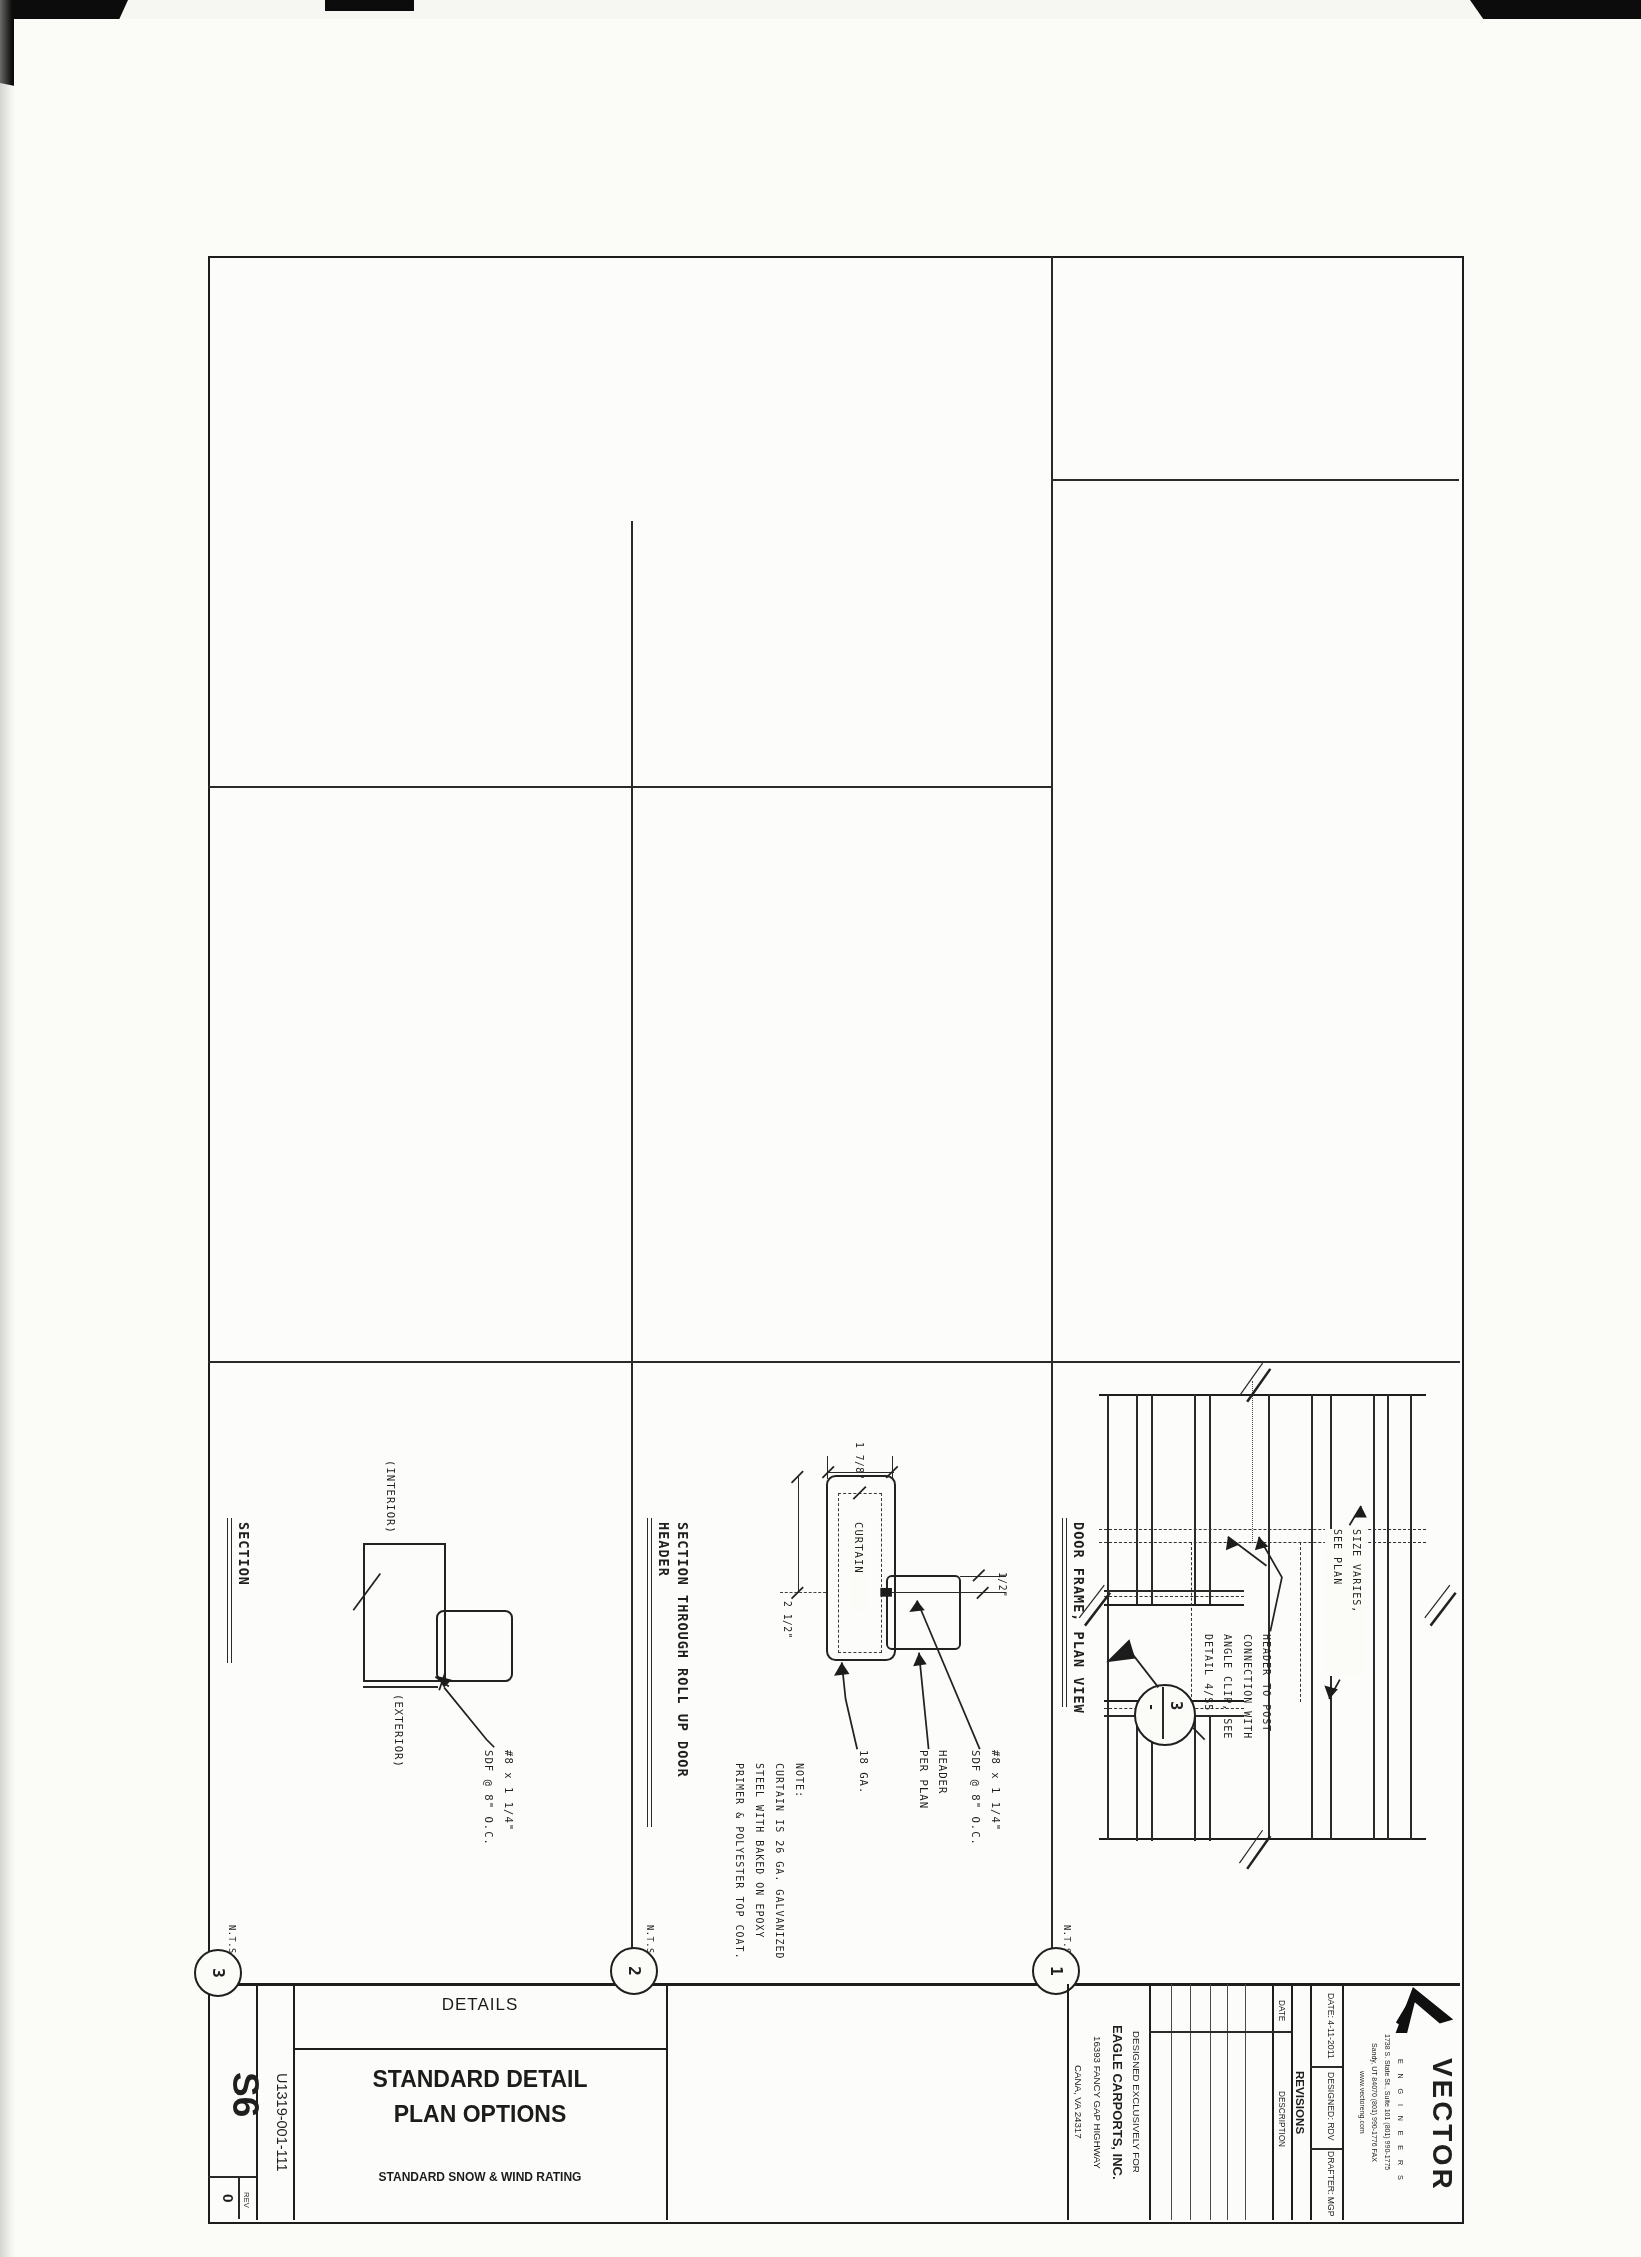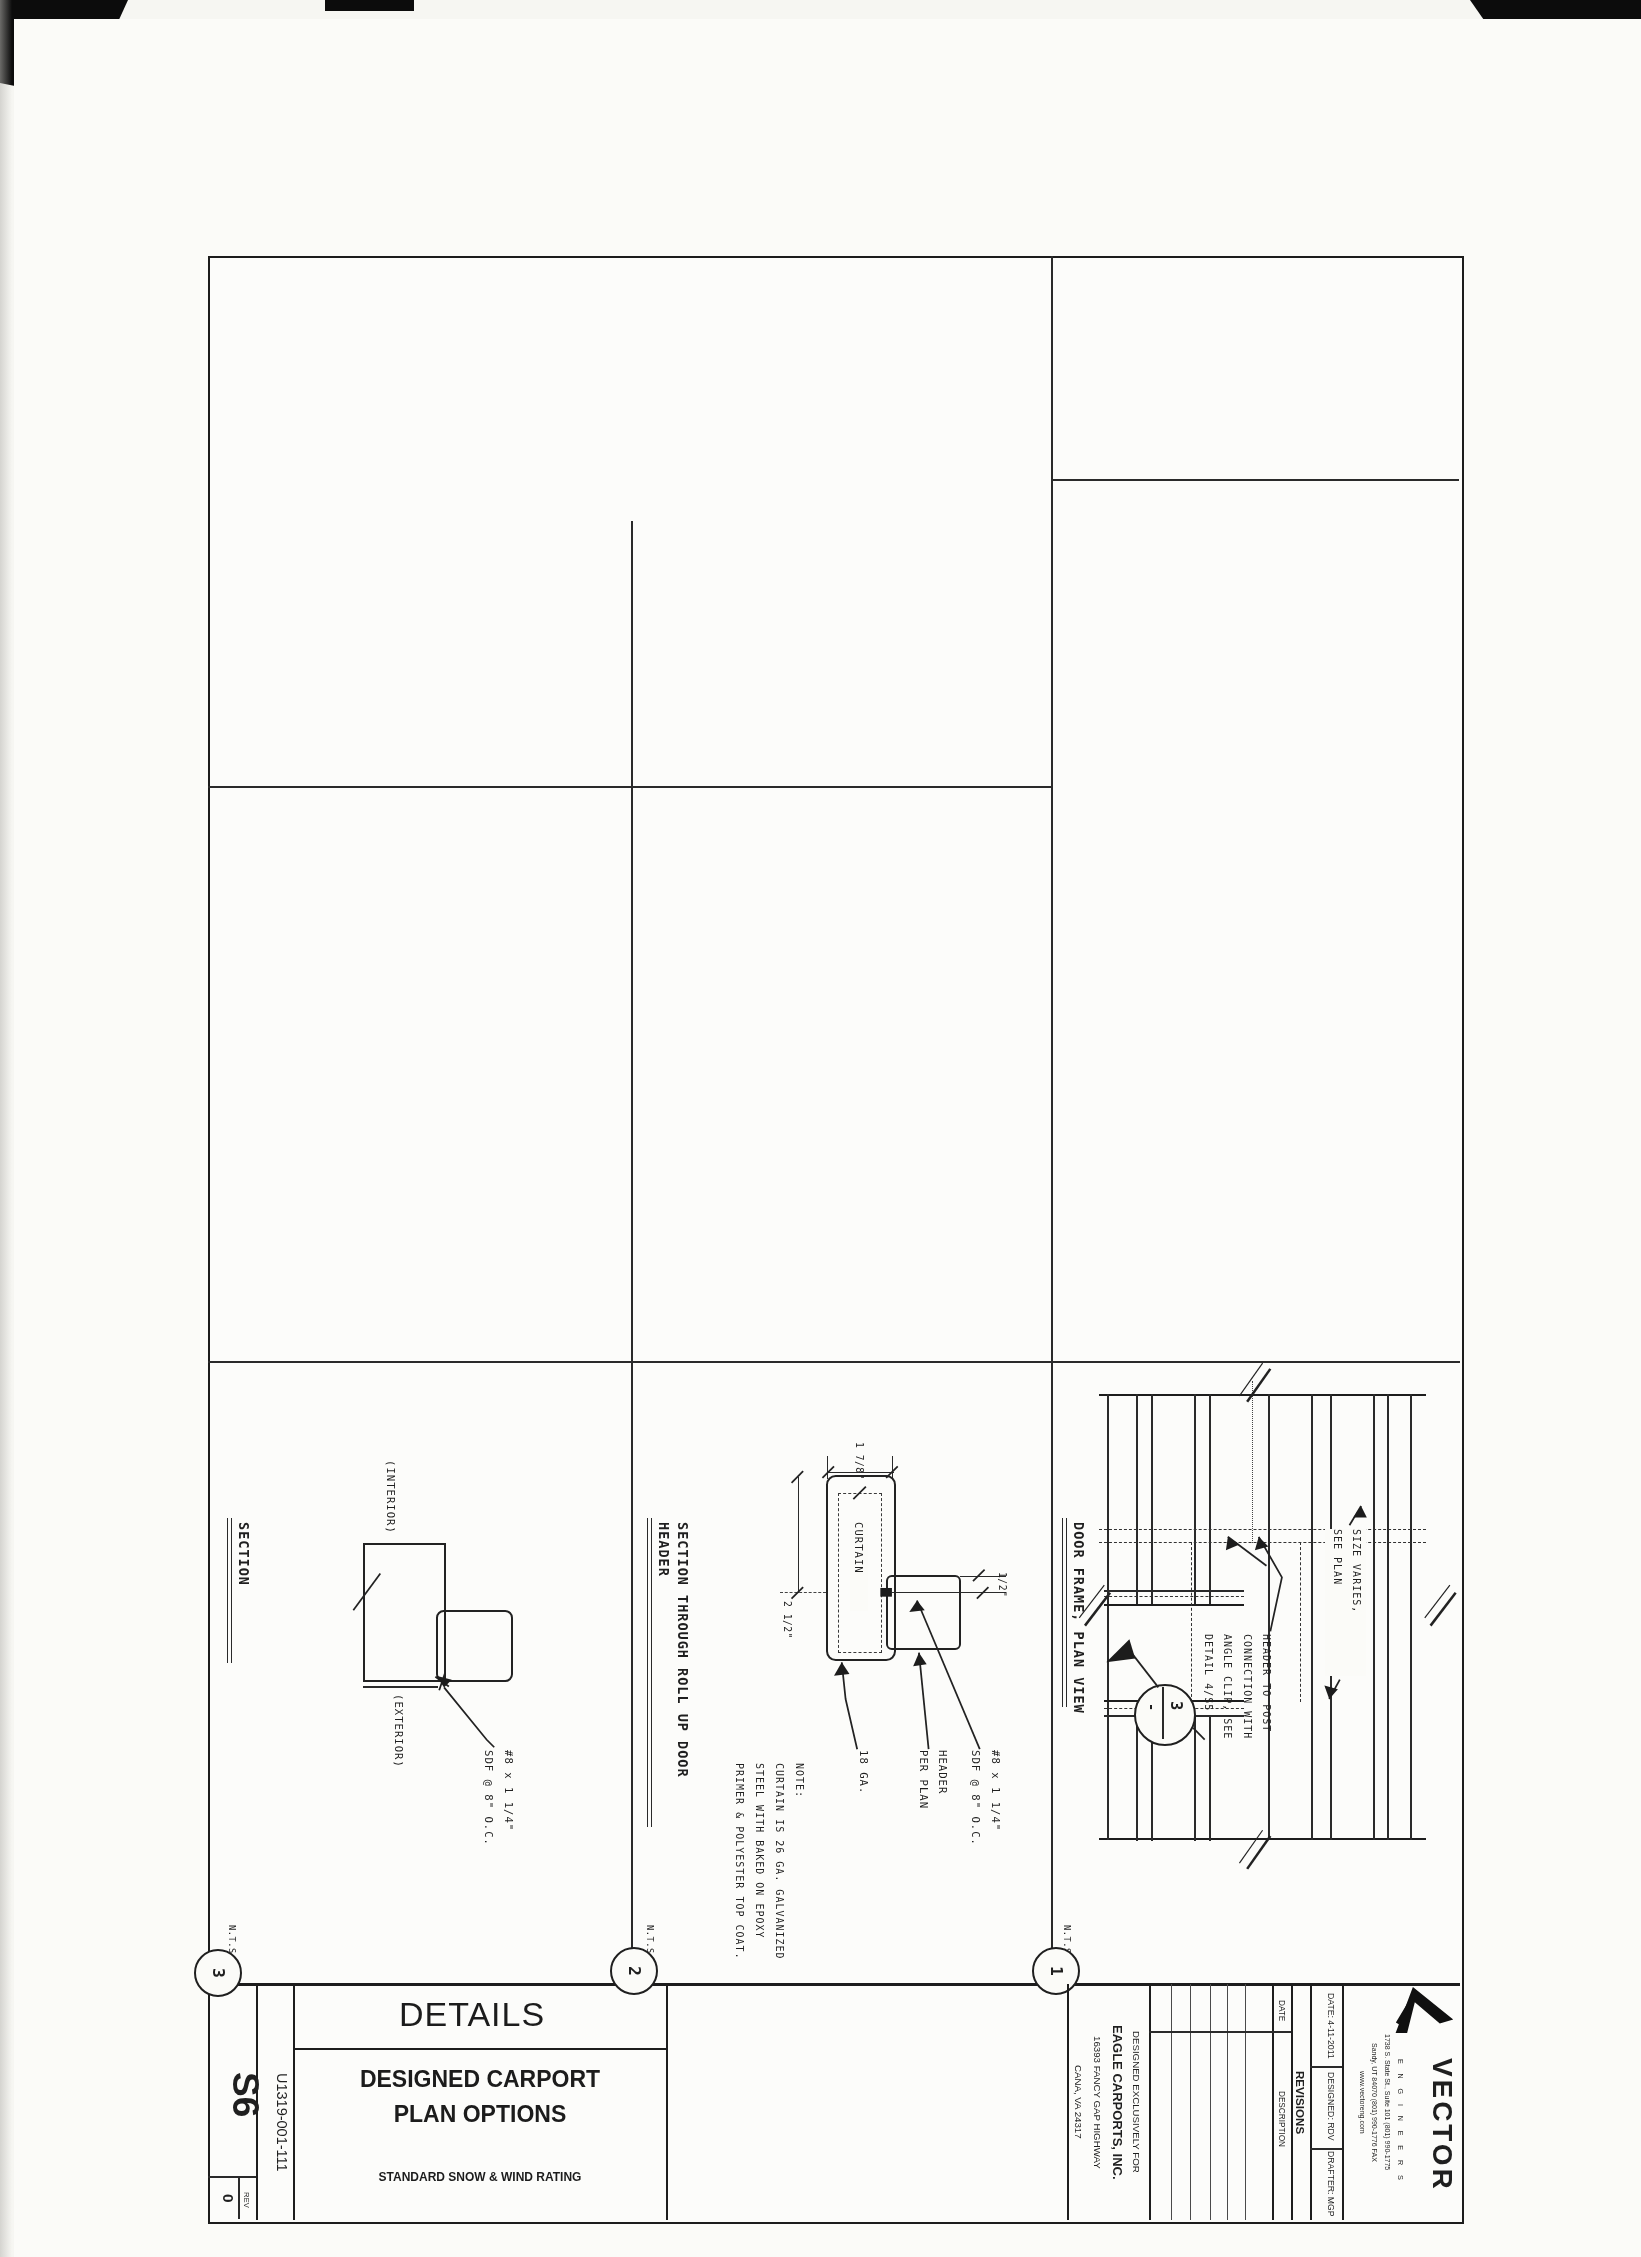--- a/index.html
+++ b/index.html
@@ -292,24 +292,24 @@
 <div class="vt ctr" style="left:260px;top:2018px;width:31px;height:209px;font-size:14.5px;">
   <span>U1319-001-111</span>
   </div>
 <div class="vt ctr" style="left:212px;top:2180px;width:25px;height:37px;font-size:15.4px;font-weight:bold;">
   <span>0</span>
   </div>
 <div class="vt ctr" style="left:240px;top:2184px;width:14.5px;height:31px;font-size:7.7px;">
   <span>REV</span>
   </div>
 
-<div class="titletxt" style="left:285px;top:1995px;width:374px;font-size:34px;letter-spacing:1px;">
+<div class="titletxt" style="left:293px;top:1995px;width:374px;font-size:17px;letter-spacing:1px;">
   <span>DETAILS</span></div>
 <div class="titletxt" style="left:293px;top:2066px;width:374px;font-size:23px;font-weight:600;">
-  <span>DESIGNED CARPORT</span></div>
+  <span>STANDARD DETAIL</span></div>
 <div class="titletxt" style="left:293px;top:2101px;width:374px;font-size:23px;font-weight:600;">
   <span>PLAN OPTIONS</span></div>
 <div class="titletxt" style="left:293px;top:2170px;width:374px;font-size:12px;font-weight:bold;">
   <span>STANDARD SNOW &amp; WIND RATING</span></div>
 
 <div class="vt ctr" style="left:1069px;top:1993px;width:77px;height:218px;line-height:19.3px;">
   <span style="font-size:9.7px;">DESIGNED EXCLUSIVELY FOR</span>
   <span style="font-size:13px;font-weight:bold;">EAGLE CARPORTS, INC.</span>
   <span style="font-size:9.7px;">16393 FANCY GAP HIGHWAY</span>
   <span style="font-size:9.7px;">CANA, VA 24317</span>

